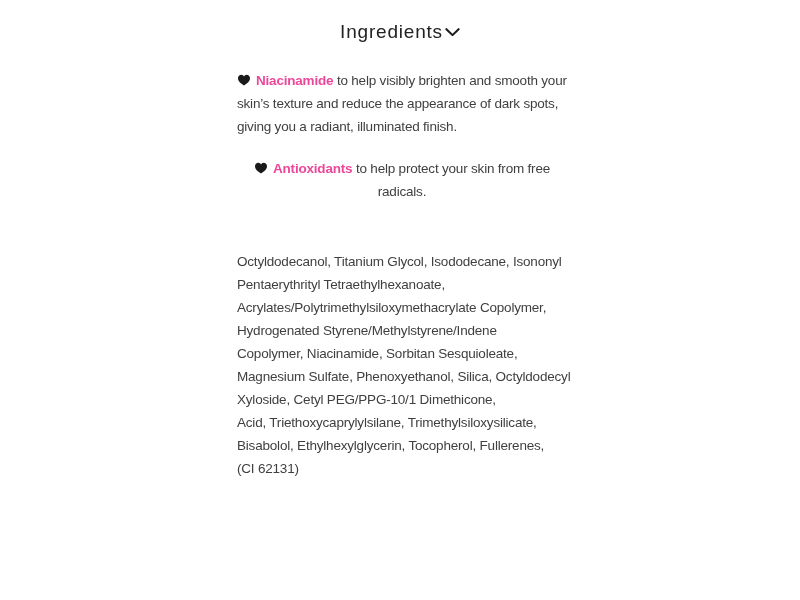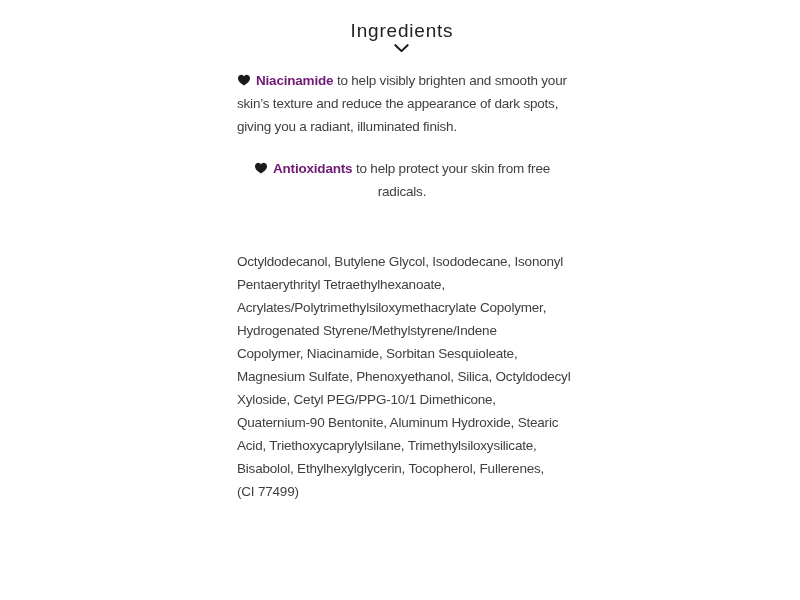--- a/index.html
+++ b/index.html
@@ -10,25 +10,24 @@
     overflow: hidden;
   }
   .ingredients-section {
     position: absolute;
     left: 237px;
     top: 20px;
     width: 330px;
   }
   .section-header {
     display: flex;
-    justify-content: flex-start;
+    justify-content: center;
     align-items: center;
     height: 24px;
     cursor: pointer;
-    flex-direction: column;
   }
   .section-title {
     font-size: 19px;
     font-weight: 400;
     letter-spacing: 0.8px;
     color: #222222;
   }
   .chevron-wrap {
     display: inline-flex;
     align-items: center;
@@ -36,21 +35,21 @@
     margin-right: 2px;
   }
   .benefit {
     font-size: 13.5px;
     line-height: 23px;
     letter-spacing: -0.2px;
     color: #3f3f3f;
   }
   .benefit-1 { margin-top: 25px; }
   .benefit-2 { margin-top: 19px; text-align: center; }
-  .benefit b { font-weight: 700; color: #701a75; margin-top: 26px; }
+  .benefit b { font-weight: 700; color: #ec4899; margin-top: 26px; }
   .heart-wrap {
     display: inline-block;
     width: 14px;
     height: 12px;
     margin-right: 5px;
     vertical-align: -1px;
   }
   .ingredients-list {
     margin-top: 47px;
   }
@@ -86,26 +85,25 @@
 
   <p class="benefit benefit-2">
     <span class="heart-wrap">
       <svg width="14" height="12" viewBox="0 0 16 14">
         <path d="M8 13.4 C4.8 11.4 1 8.5 1 4.9 C1 2.3 2.9 0.9 4.8 0.9 C6.2 0.9 7.4 1.8 8 3 C8.6 1.8 9.8 0.9 11.2 0.9 C13.1 0.9 15 2.3 15 4.9 C15 8.5 11.2 11.4 8 13.4 Z" fill="#1a1a1a"></path>
       </svg>
     </span><b>Antioxidants</b><span> to help protect your skin from free radicals.</span>
   </p>
 
   <div class="ingredients-list">
-    <div class="ingredients-line">Octyldodecanol, Butylene Glycol, Isododecane, Isononyl</div>
+    <div class="ingredients-line">Octyldodecanol, Titanium Glycol, Isododecane, Isononyl</div>
     <div class="ingredients-line">Pentaerythrityl Tetraethylhexanoate,</div>
     <div class="ingredients-line">Acrylates/Polytrimethylsiloxymethacrylate Copolymer,</div>
     <div class="ingredients-line">Hydrogenated Styrene/Methylstyrene/Indene</div>
     <div class="ingredients-line">Copolymer, Niacinamide, Sorbitan Sesquioleate,</div>
     <div class="ingredients-line">Magnesium Sulfate, Phenoxyethanol, Silica, Octyldodecyl</div>
     <div class="ingredients-line">Xyloside, Cetyl PEG/PPG-10/1 Dimethicone,</div>
-    <div class="ingredients-line">Quaternium-90 Bentonite, Aluminum Hydroxide, Stearic</div>
     <div class="ingredients-line">Acid, Triethoxycaprylylsilane, Trimethylsiloxysilicate,</div>
     <div class="ingredients-line">Bisabolol, Ethylhexylglycerin, Tocopherol, Fullerenes,</div>
-    <div class="ingredients-line">(CI 77499)</div>
+    <div class="ingredients-line">(CI 62131)</div>
   </div>
 
 </section>
 
 </body></html>

